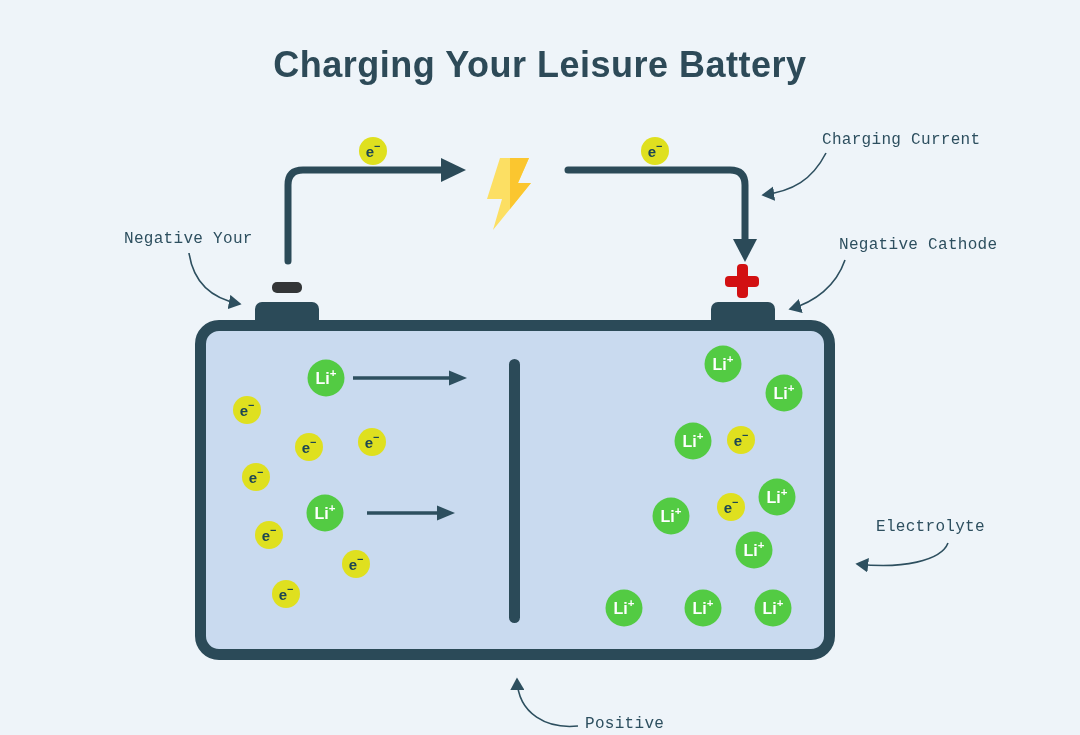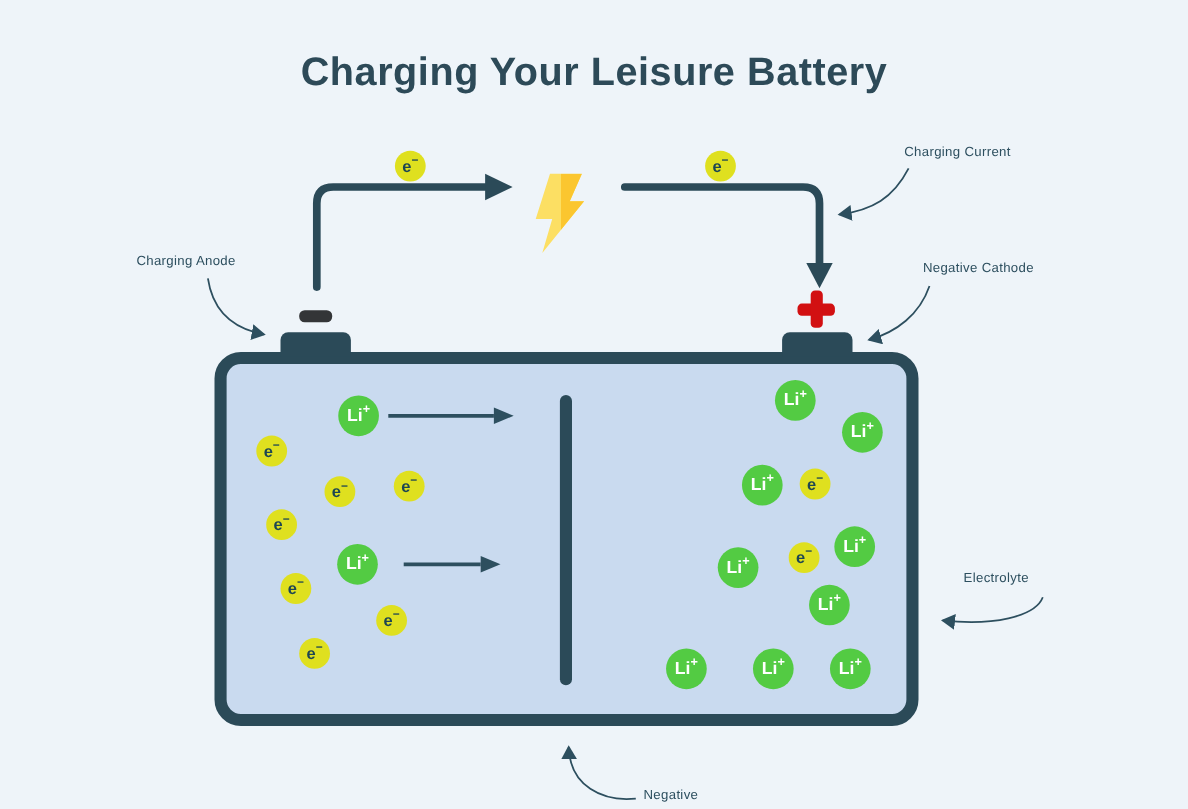--- a/index.html
+++ b/index.html
@@ -30,22 +30,22 @@
     background:var(--minus-sign);border-radius:5px;}
 
   .plus-sign{position:absolute;left:725px;top:252px;width:34px;height:34px;}
   .plus-sign::before,.plus-sign::after{content:"";position:absolute;background:var(--plus-sign);border-radius:4px;}
   .plus-sign::before{left:0;top:11.5px;width:34px;height:11px;}
   .plus-sign::after{left:11.5px;top:0;width:11px;height:34px;}
 
   .separator-bar{position:absolute;left:509px;top:347px;width:11px;height:264px;
     background:var(--separator);border-radius:6px;}
 
-  .diagram-label{position:absolute;font-size:12px;letter-spacing:.3px;
-    color:var(--label-text);font-weight:500;white-space:nowrap;}
+  .diagram-label{position:absolute;font-size:16px;letter-spacing:.3px;
+    color:var(--label-text);font-weight:500;white-space:nowrap;font-family:Liberation Mono, monospace;}
   .lbl-negative-anode{left:124px;top:218px;}
   .lbl-charging-current{left:822px;top:119px;}
   .lbl-positive-cathode{left:839px;top:224px;}
   .lbl-electrolyte{left:876px;top:506px;}
   .lbl-separator{left:585px;top:703px;}
 
   .particle{position:absolute;border-radius:50%;display:flex;align-items:center;
     justify-content:center;transform:translate(-50%,-50%);font-weight:700;line-height:1;}
   .particle .sup{font-size:.72em;position:relative;top:-.45em;font-weight:700;}
   .particle.e{width:28px;height:28px;background:var(--electron-fill);
@@ -192,18 +192,18 @@
       <div class="particle li" style="left: 703px; top: 596px;">
         <span class="base">Li</span>
         <span class="sup">+</span>
       </div>
       <div class="particle li" style="left: 773px; top: 596px;">
         <span class="base">Li</span>
         <span class="sup">+</span>
       </div>
     </div>
 
-  <div class="diagram-label lbl-negative-anode">Charging Anode</div>
+  <div class="diagram-label lbl-negative-anode">Negative Your</div>
   <div class="diagram-label lbl-charging-current">Charging Current</div>
   <div class="diagram-label lbl-positive-cathode">Negative Cathode</div>
   <div class="diagram-label lbl-electrolyte">Electrolyte</div>
-  <div class="diagram-label lbl-separator">Negative</div>
+  <div class="diagram-label lbl-separator">Positive</div>
 </div>
 
 </body></html>

